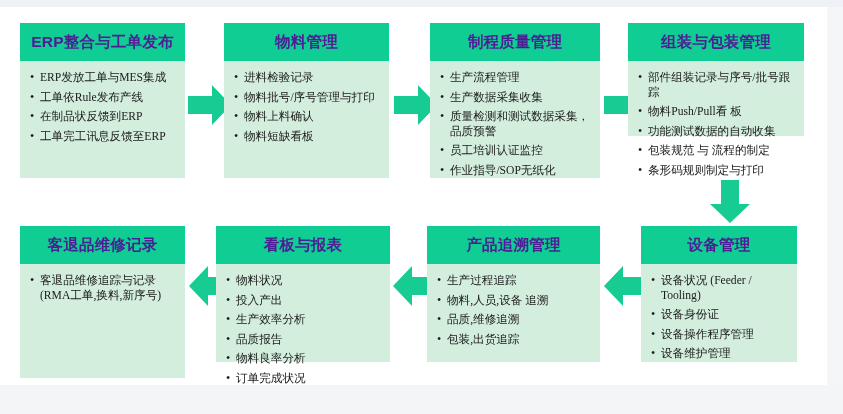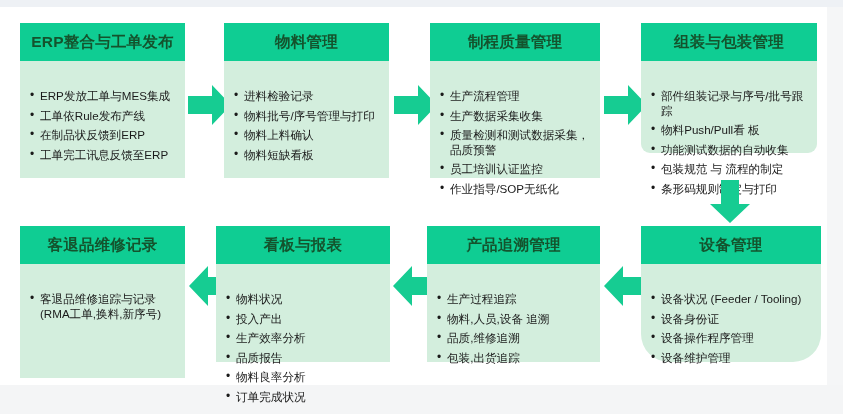--- a/index.html
+++ b/index.html
@@ -50,31 +50,32 @@
 
   
   .card {
     position: absolute;
     box-sizing: border-box;
     background: #d3eedd;
   }
   .card-head {
     height: 38px;
     background: #0fcd93;
-    color: #14532d;
+    color: #4c1d95;
     display: flex;
     align-items: center;
     justify-content: center;
     font-weight: bold;
     font-size: 15.5px;
     letter-spacing: 0.2px;
     white-space: nowrap;
   }
   .card-body {
-    padding: 28px 9px 8px 9px;
+    padding: 10px 9px 8px 9px;
+    font-family: Liberation Serif, serif;
   }
   .card-body ul {
     margin: 0;
     padding: 0;
     list-style: none;
   }
   .card-body li {
     position: relative;
     padding-left: 11px;
     margin: 0 0 5px 0;
@@ -157,21 +158,21 @@
       </ul>
     </div>
   </div>
 
   <div class="arrow" style="left:604px; top:82px; width:44px; height:46px;">
     <svg width="44" height="46" viewBox="0 0 44 46">
       <path d="M0 14 L24 14 L24 3 L43 23 L24 43 L24 32 L0 32 Z" fill="#16cc92"></path>
     </svg>
   </div>
 
-  <div class="card" style="left:641px; top:23px; width:176px; height:130px;border-radius:9px;">
+  <div class="card" style="left:628px; top:23px; width:176px; height:113px;">
     <div class="card-head">组装与包装管理</div>
     <div class="card-body">
       <ul>
         <li>部件组装记录与序号/批号跟
 踪</li>
         <li>物料Push/Pull看 板</li>
         <li>功能测试数据的自动收集</li>
         <li>包装规范 与 流程的制定</li>
         <li>条形码规则制定与打印</li>
       </ul>
@@ -231,21 +232,21 @@
       </ul>
     </div>
   </div>
 
   <div class="arrow" style="left:601px; top:263px; width:46px; height:46px;">
     <svg width="46" height="46" viewBox="0 0 46 46">
       <path d="M46 14 L22 14 L22 3 L3 23 L22 43 L22 32 L46 32 Z" fill="#16cc92"></path>
     </svg>
   </div>
 
-  <div class="card" style="left:641px; top:226px; width:180px; height:136px;border-radius:28px;">
+  <div class="card" style="left:641px; top:226px; width:156px; height:136px;">
     <div class="card-head">设备管理</div>
     <div class="card-body">
       <ul>
         <li>设备状况 (Feeder / Tooling)</li>
         <li>设备身份证</li>
         <li>设备操作程序管理</li>
         <li>设备维护管理</li>
       </ul>
     </div>
   </div>

